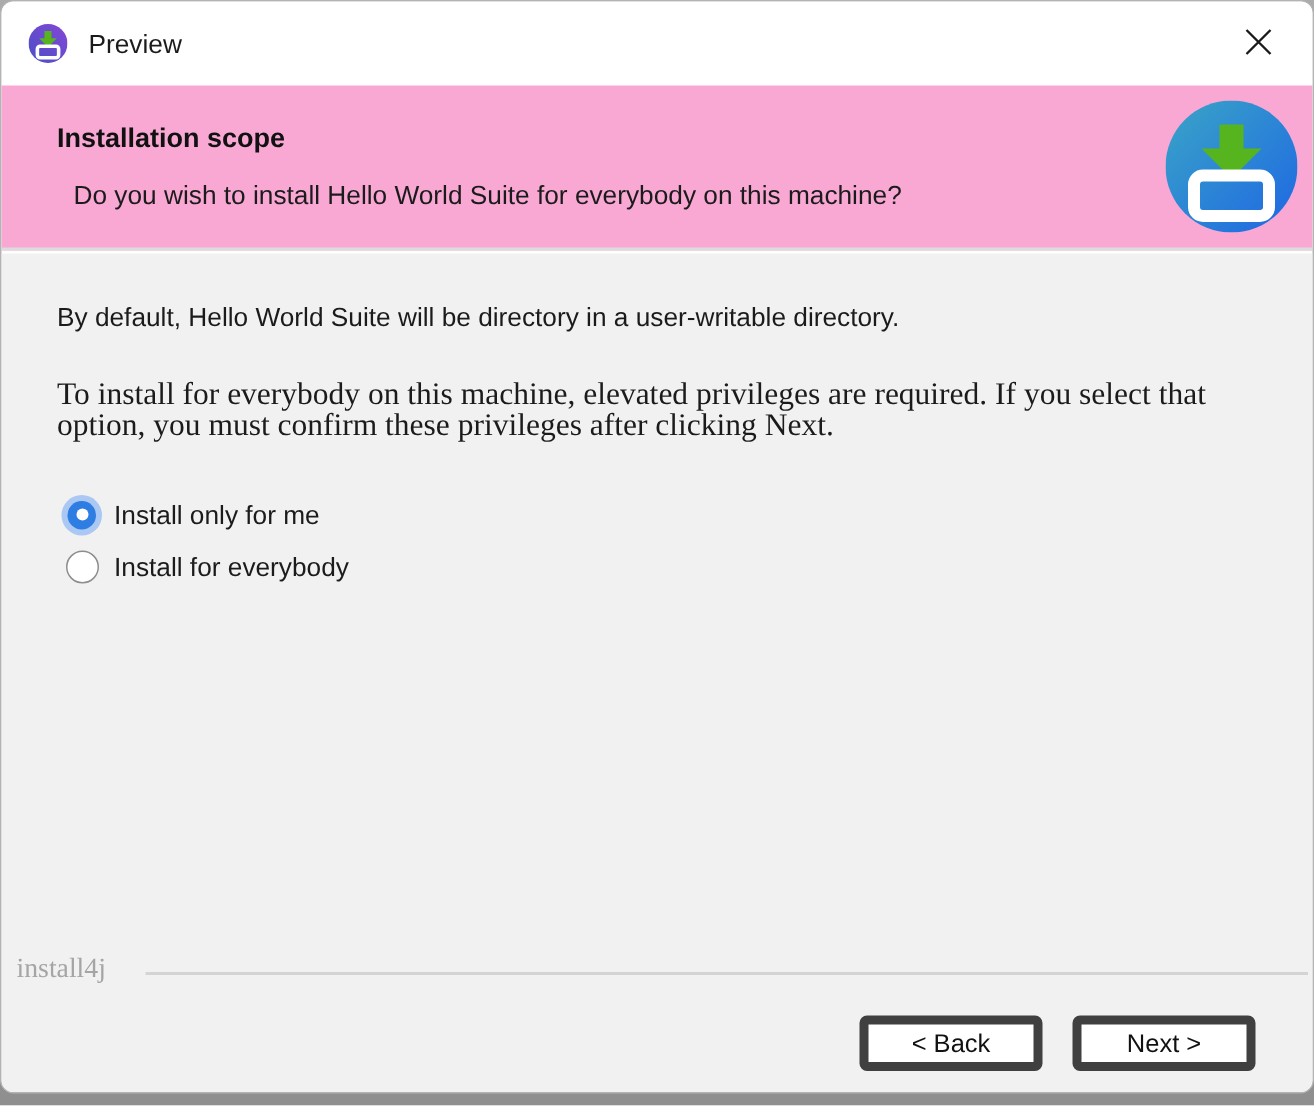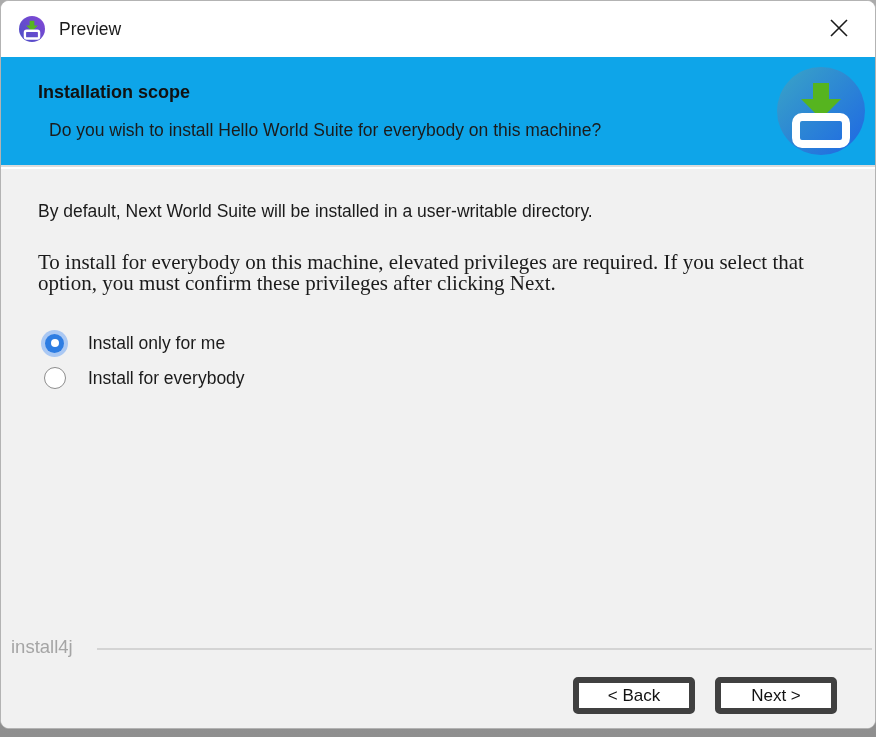--- a/index.html
+++ b/index.html
@@ -34,21 +34,21 @@
     font-size: 17.5px; color: #1b1b1b;
   }
   .close-btn {
     position: absolute; right: 14px; top: 6px; width: 44px; height: 44px;
     display: flex; align-items: center; justify-content: center;
     cursor: pointer; background: transparent; border: none;
   }
   
   .header {
     position: absolute; left: 0; top: 56px; right: 0; height: 110px;
-    background: #0ea5e9;
+    background: #f9a8d4;
     border-bottom: 2px solid #dcdcdc;
   }
   .header-title {
     position: absolute; left: 37px; top: 25px;
     font-size: 18px; font-weight: bold; color: #111111;
   }
   .header-subtitle {
     position: absolute; left: 48px; top: 63px;
     font-size: 17.5px; color: #1b1b1b;
   }
@@ -65,21 +65,21 @@
   .para2 {
     position: absolute; left: 37px; top: 83px; width: 800px;
     font-size: 21px; color: #1b1b1b; line-height: 21px; font-family: Liberation Serif, serif;
   }
   .radio-row {
     position: absolute; left: 40px; height: 28px;
     display: flex; align-items: center; cursor: pointer;
   }
   .radio-row-0 { top: 160px; }
   .radio-row-1 { top: 195px; justify-content: space-between; }
-  .radio-label { font-size: 17.5px; color: #1b1b1b; margin-left: 20px; }
+  .radio-label { font-size: 17.5px; color: #1b1b1b; margin-left: 8px; }
   .radio-outer {
     width: 27px; height: 27px; border-radius: 50%;
     background: #aac8f3;
     display: flex; align-items: center; justify-content: center;
     flex: 0 0 auto;
   }
   .radio-blue {
     width: 19px; height: 19px; border-radius: 50%;
     background: #2e7de2;
     display: flex; align-items: center; justify-content: center;
@@ -90,21 +90,21 @@
     display: flex; align-items: center; justify-content: center;
     flex: 0 0 auto;
   }
   .radio-unselected {
     width: 22px; height: 22px; border-radius: 50%;
     background: #ffffff; border: 1.5px solid #8d8d8d;
   }
   
   .branding {
     position: absolute; left: 10px; top: 467px;
-    font-size: 18.5px; color: #a5a5a5;
+    font-size: 18.5px; color: #a5a5a5; font-family: Liberation Serif, serif;
   }
   .branding-line {
     position: absolute; left: 96px; right: 3px; top: 479px;
     height: 2px; background: #d4d4d4;
   }
   .button-row {
     position: absolute; right: 12px; top: 508px;
     display: flex;
   }
   .dlg-btn {
@@ -162,21 +162,21 @@
             </linearGradient>
           </defs>
           <circle cx="44" cy="44" r="44" fill="url(#gradBig)"></circle>
           <path d="M36 16 h16 v16 h12 l-20 20 -20 -20 h12 z" fill="#56b41f"></path>
           <rect x="19" y="50" width="50" height="27" rx="6" fill="none" stroke="#ffffff" stroke-width="8"></rect>
         </svg>
       </span>
     </div>
 
     <div class="content">
-      <div class="para1">By default, Next World Suite will be installed in a user-writable directory.</div>
+      <div class="para1">By default, Hello World Suite will be directory in a user-writable directory.</div>
       <div class="para2">To install for everybody on this machine, elevated privileges are required. If you select that option, you must confirm these privileges after clicking Next.</div>
 
       <div class="radio-row radio-row-0">
         <span class="radio-outer">
           <span class="radio-blue">
               <span class="radio-dot"></span>
             </span>
         </span>
         <span class="radio-label">Install only for me</span>
       </div>

